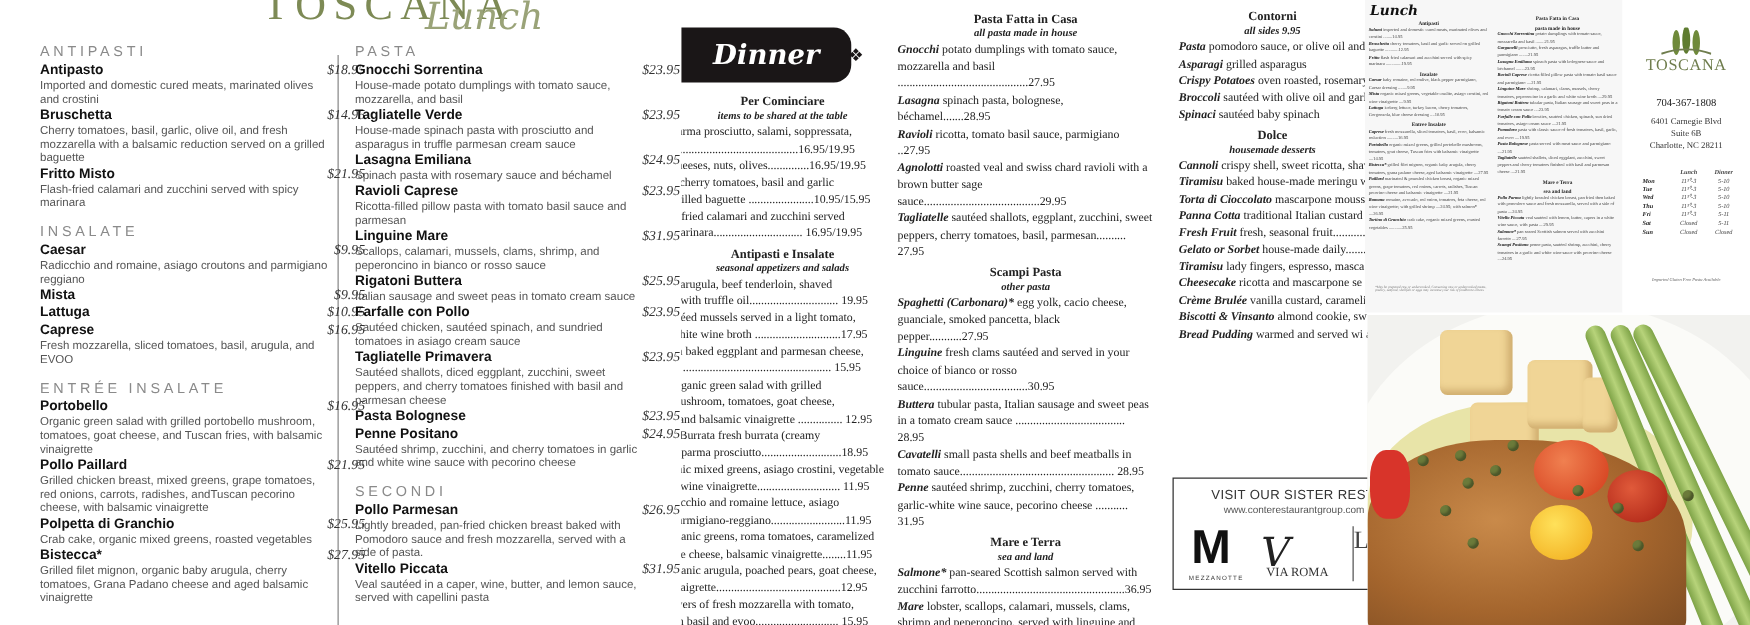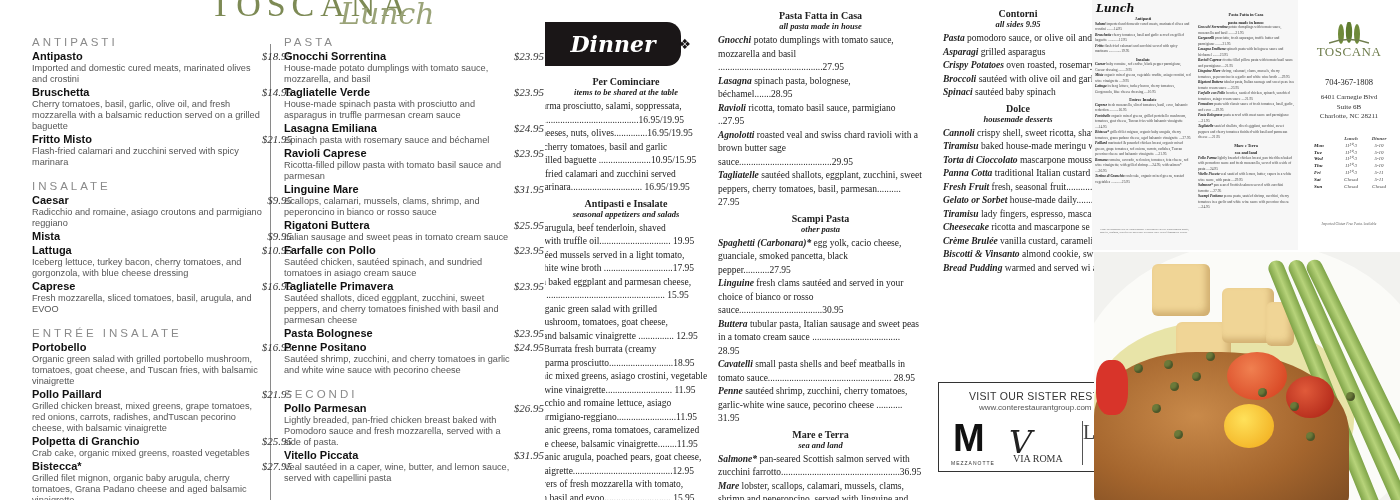--- a/index.html
+++ b/index.html
@@ -111,21 +111,20 @@
         <div class="l-price">$9.95</div>
         <div class="l-desc">Radicchio and romaine, asiago croutons and parmigiano reggiano</div>
       </div>
       <div class="l-item">
         <div class="l-name">Mista</div>
         <div class="l-price">$9.95</div>
       </div>
       <div class="l-item">
         <div class="l-name">Lattuga</div>
         <div class="l-price">$10.95</div>
-        <div class="l-desc">Iceberg lettuce, turkey bacon, cherry tomatoes, and gorgonzola, with blue cheese dressing</div>
       </div>
       <div class="l-item">
         <div class="l-name">Caprese</div>
         <div class="l-price">$16.95</div>
         <div class="l-desc">Fresh mozzarella, sliced tomatoes, basil, arugula, and EVOO</div>
       </div>
       <div class="sect-gap"></div>
       <div class="sect-title">ENTRÉE INSALATE</div>
       <div class="l-item">
         <div class="l-name">Portobello</div>

